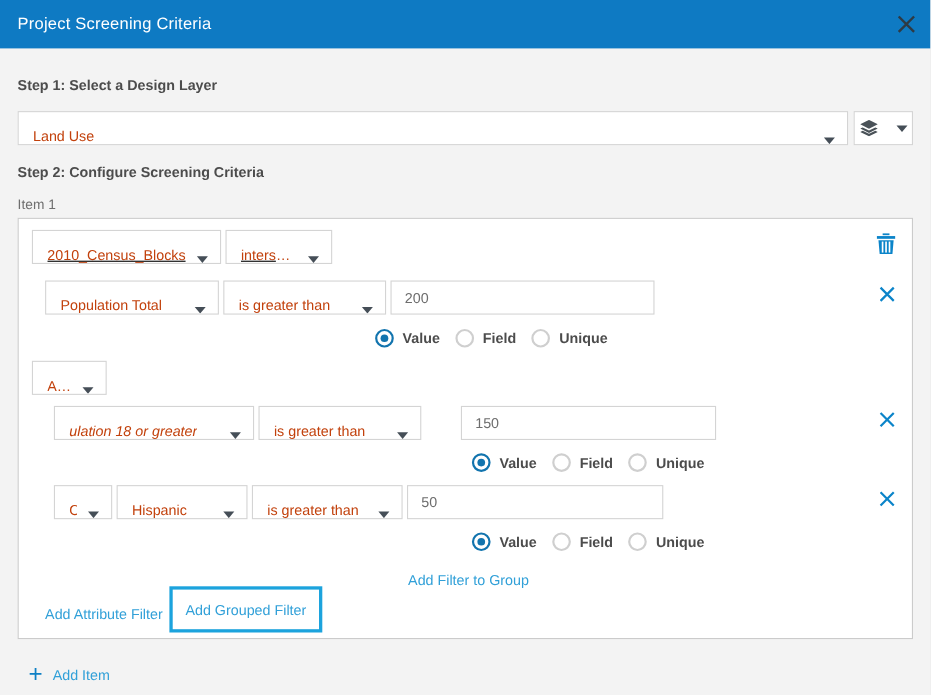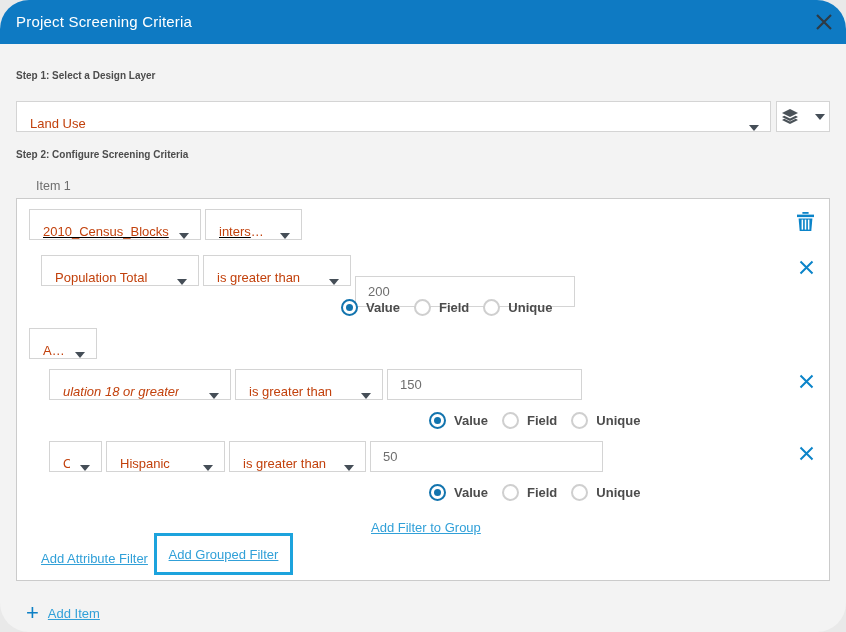--- a/index.html
+++ b/index.html
@@ -1,30 +1,30 @@
 <!DOCTYPE html>
 <html><head>
 <meta charset="utf-8">
 <style>
   * { margin:0; padding:0; box-sizing:border-box; }
   html,body { background:#e9e9e9; }
   body { font-family:"Liberation Sans", sans-serif; }
 
-  .dialog { position:relative; width:846px; height:632px; background:#f3f3f3; overflow:hidden;border-radius:29px; }
+  .dialog { position:relative; width:846px; height:632px; background:#f3f3f3; overflow:hidden; }
 
   
   .header { position:absolute; top:0; left:0; right:0; height:44px; background:#0e7ac3; }
   .header .title { position:absolute; left:16px; top:0; line-height:44px; font-size:15px; color:#ffffff; font-weight:400; letter-spacing:.2px; }
   .header .close-btn { position:absolute; right:13px; top:13px; width:18px; height:18px; cursor:pointer; }
 
   
-  .step-label { position:absolute; left:16px; font-size:10px; font-weight:700; color:#4c4c4c; }
+  .step-label { position:absolute; left:16px; font-size:13px; font-weight:700; color:#4c4c4c; }
   .lbl-step1 { top:70px; }
   .lbl-step2 { top:149px; }
-  .item-label { position:absolute; left:16px; top:179px; font-size:12.5px; color:#6e6e6e;margin-left:20px; }
+  .item-label { position:absolute; left:16px; top:179px; font-size:12.5px; color:#6e6e6e; }
 
   
   .sel { display:flex; align-items:flex-end; justify-content:space-between; background:#fff;
          border:1px solid #d4d4d4; height:31px; padding:0 11px 0 13px; font-size:13px;
          color:#c2410c; cursor:pointer; white-space:nowrap; overflow:hidden; }
   .sel .sel-text { overflow:hidden; text-overflow:ellipsis; }
   .arrow { width:0; height:0; border-left:5px solid transparent; border-right:5px solid transparent;
            border-top:6px solid #454e57; margin-left:10px; flex:none; }
   .txtinput { height:31px; border:1px solid #d4d4d4; padding:0 12px; font-size:13px; color:#6e6e6e;
               background:#fff; font-family:inherit; outline:none; }
@@ -39,22 +39,22 @@
   .panel { position:absolute; left:16px; top:198px; width:814px; height:383px; background:#ffffff;
            border:1px solid #cbcbcb; }
   .row { position:absolute; display:flex; gap:4px; }
   .row-a { left:12px; top:10px;text-decoration:underline; }
   .row-b { left:12px; top:56px;padding-left:12px; }
   .row-c { left:32px; top:170px; }
   .row-d { left:32px; top:242px; }
   .and-sel { position:absolute; left:12px; top:129px; width:68px; }
 
   .w-layer { width:172px; } .w-spatial { width:97px; }
-  .w-field1 { width:158px; } .w-op1 { width:148px; } .w-val1 { width:220px;margin-top:21px; }
-  .w-field2 { width:182px;font-style:italic; } .w-op2 { width:148px; } .w-val2 { width:195px; }
+  .w-field1 { width:158px; } .w-op1 { width:148px; } .w-val1 { width:240px; }
+  .w-field2 { width:182px;font-style:italic; } .w-op2 { width:148px; } .w-val2 { width:232px;margin-left:32px; }
   .w-or { width:53px; } .w-field3 { width:119px; } .w-op3 { width:137px; } .w-val3 { width:233px; }
 
   .icon-btn { position:absolute; cursor:pointer; line-height:0; }
   .trash-btn { right:15px; top:13px; }
   .x-b { right:15px; top:61px; }
   .x-c { right:15px; top:175px; }
   .x-d { right:15px; top:247px; }
 
   
   .radio-group { position:absolute; display:flex; align-items:center; }
@@ -62,21 +62,21 @@
   .rg-c { left:412px; top:213px; }
   .rg-d { left:412px; top:285px; }
   .radio { width:17px; height:17px; border-radius:50%; border:2px solid #cfcfcf; background:#fff;
            position:relative; cursor:pointer; flex:none; }
   .radio.checked { border-color:#1274ae; }
   .radio.checked::after { content:""; position:absolute; left:3px; top:3px; right:3px; bottom:3px;
                           background:#1274ae; border-radius:50%; }
   .radio-label { font-size:13px; font-weight:700; color:#4c4c4c; margin:0 14px 0 8px; }
 
   
-  .link { color:#31a0d8; font-size:13px; cursor:pointer; white-space:nowrap;text-decoration:underline; }
+  .link { color:#31a0d8; font-size:13px; cursor:pointer; white-space:nowrap; }
   .add-group-link { position:absolute; left:354px; top:321px; }
   .attr-link { position:absolute; left:24px; top:352px; }
   .highlight-box { position:absolute; left:137px; top:334px; width:139px; height:42px;
                    border:3px solid #1ca3dd; display:flex; align-items:center; justify-content:center; }
 
   
   .add-item { position:absolute; left:26px; top:602px; display:flex; align-items:center; gap:9px; cursor:pointer; }
   .plus-glyph { font-size:22px; line-height:22px; color:#0e80c5; font-weight:400; }
 </style>
 </head>

